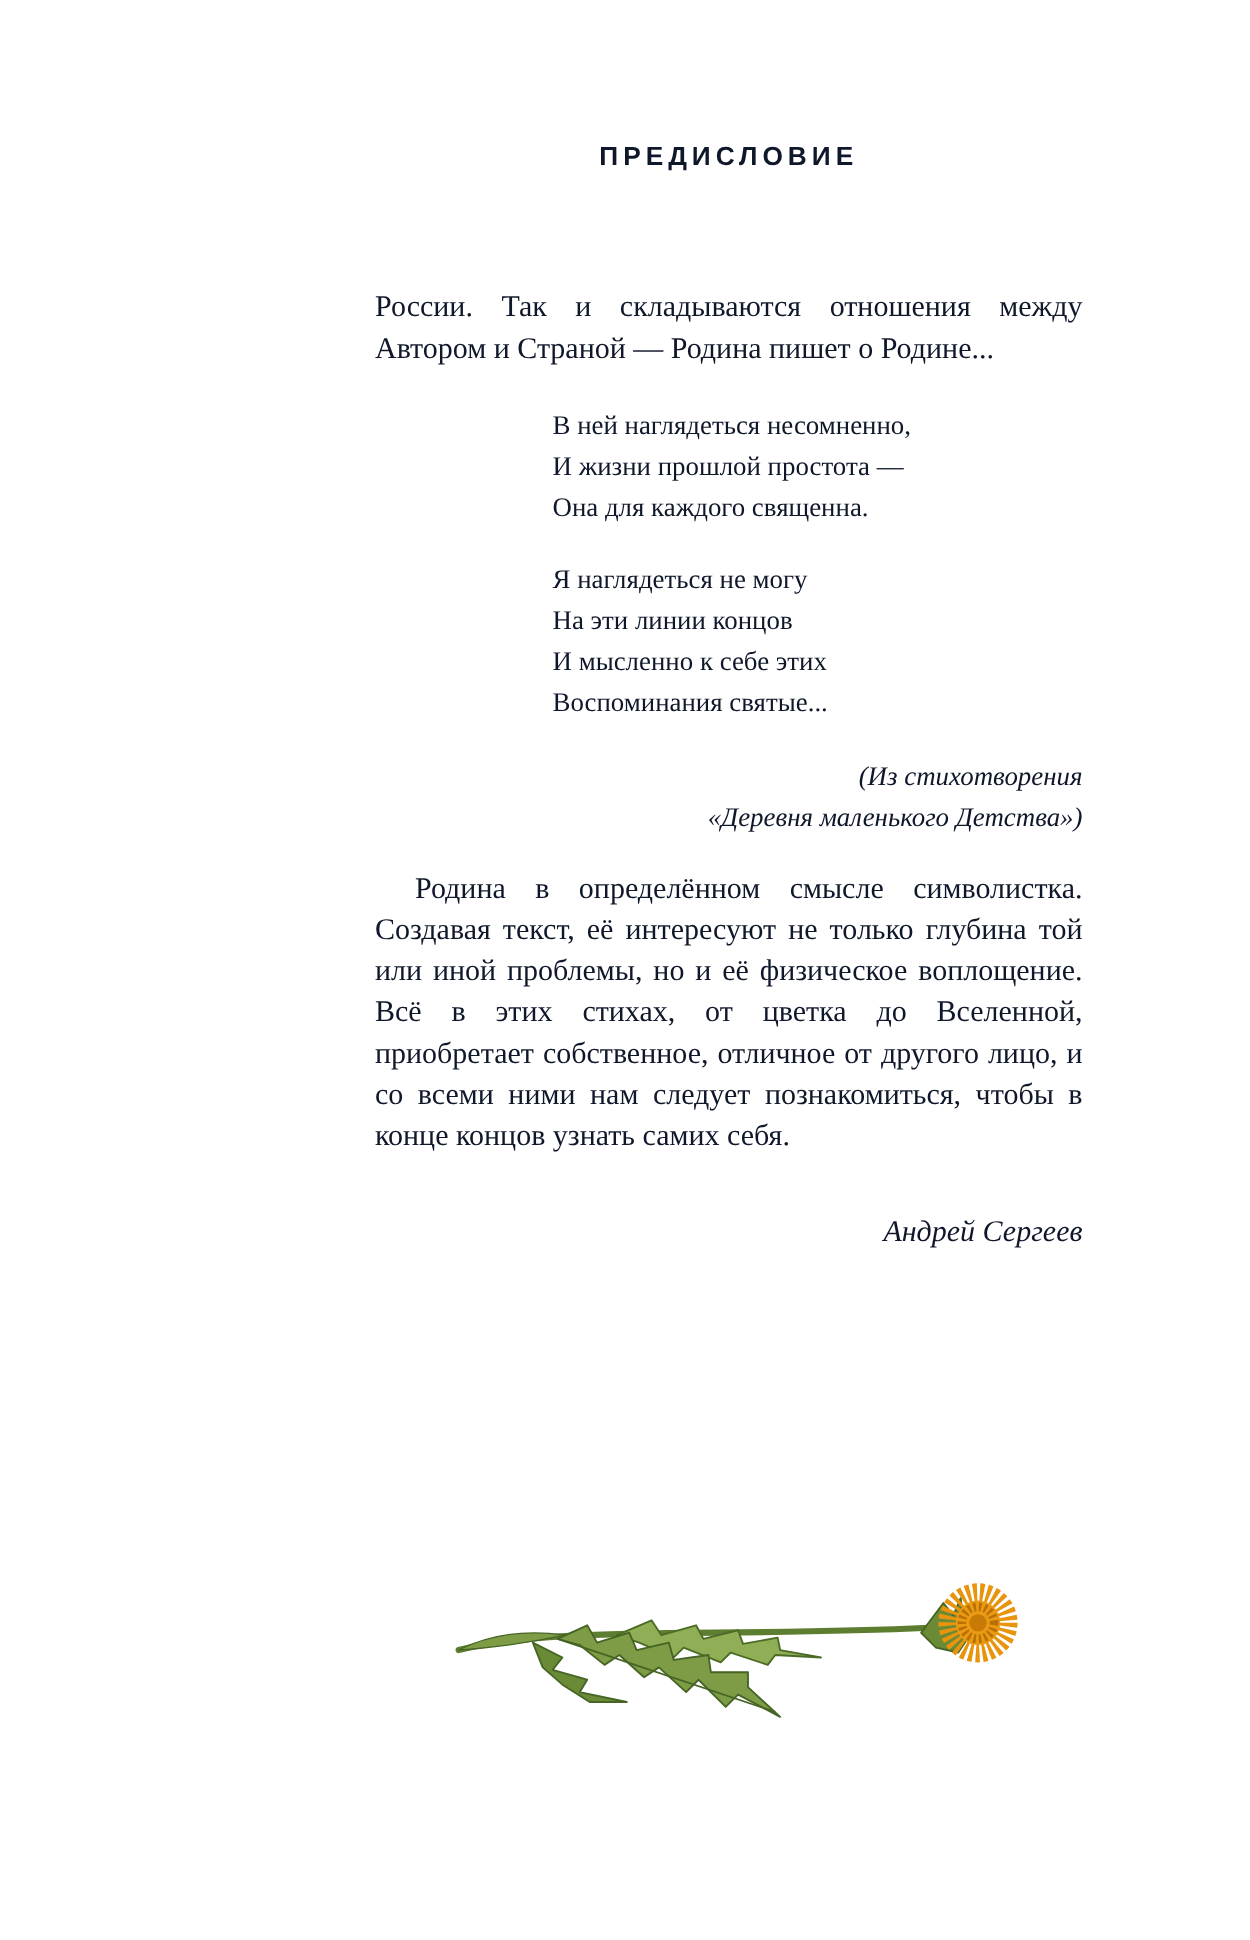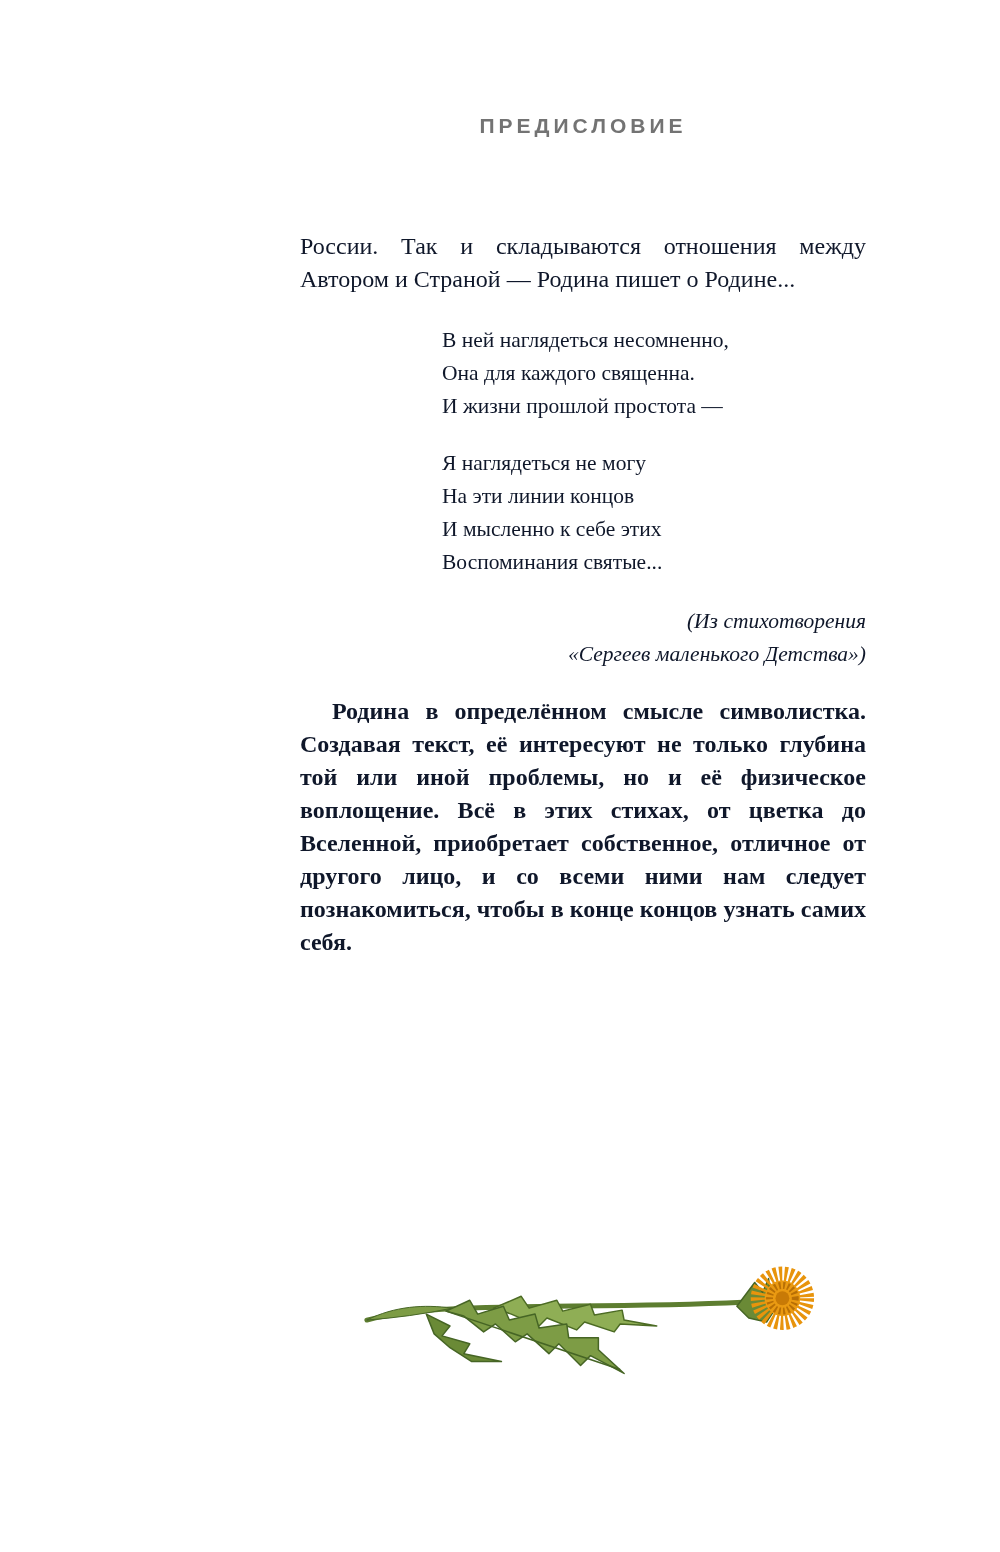--- a/index.html
+++ b/index.html
@@ -18,35 +18,35 @@
   .header {
     position: absolute;
     top: 114px;
     left: 300px;
     width: 566px;
     text-align: center;
     font-family: "Liberation Sans", sans-serif;
     font-weight: 700;
     font-size: 21px;
     letter-spacing: 4px;
-    color: #737373;
+    color: #0f172a;
   }
 
   .text-block {
     position: absolute;
     top: 230px;
     left: 300px;
     width: 566px;
     color: #0f172a;
     font-size: 24px;
     line-height: 33px;
   }
 
   .para { text-align: justify; }
-  .para.indent { text-indent: 32px; font-weight: bold; }
+  .para.indent { text-indent: 32px; }
 
   .poem {
     margin-top: 28px;
     margin-left: 142px;
     font-size: 21.5px;
     line-height: 33px;
   }
   .stanza + .stanza { margin-top: 24px; }
 
   .attribution {
@@ -82,38 +82,39 @@
 
   <h1 class="header">ПРЕДИСЛОВИЕ</h1>
 
   <div class="text-block">
 
     <p class="para first">России. Так и складываются отношения между Автором и Страной — Родина пишет о Родине...</p>
 
     <div class="poem">
       <div class="stanza">
         <div class="poem-line">В ней наглядеться несомненно,</div>
+        <div class="poem-line">И жизни прошлой простота —</div>
         <div class="poem-line">Она для каждого священна.</div>
-        <div class="poem-line">И жизни прошлой простота —</div>
       </div>
       <div class="stanza">
         <div class="poem-line">Я наглядеться не могу</div>
         <div class="poem-line">На эти линии концов</div>
         <div class="poem-line">И мысленно к себе этих</div>
         <div class="poem-line">Воспоминания святые...</div>
       </div>
     </div>
 
     <div class="attribution">
       <div>(Из стихотворения</div>
-      <div>«Сергеев маленького Детства»)</div>
+      <div>«Деревня маленького Детства»)</div>
     </div>
 
     <p class="para indent second">Родина в определённом смысле символистка. Создавая текст, её интересуют не только глубина той или иной проблемы, но и её физическое воплощение. Всё в этих стихах, от цветка до Вселенной, приобретает собственное, отличное от другого лицо, и со всеми ними нам следует познакомиться, чтобы в конце концов узнать самих себя.</p>
 
+    <div class="signature">Андрей Сергеев</div>
 
   </div>
 
   <div class="illustration">
     <svg viewBox="0 0 470 150" xmlns="http://www.w3.org/2000/svg">
 
       <path d="M12,72 C90,52 220,62 392,54" fill="none" stroke="#5d7d30" stroke-width="5" stroke-linecap="round"></path>
 
       <path d="M12,72 C40,58 70,56 98,60 C70,66 40,70 12,72 Z" fill="#7d9c45" stroke="#466525" stroke-width="1"></path>
 

